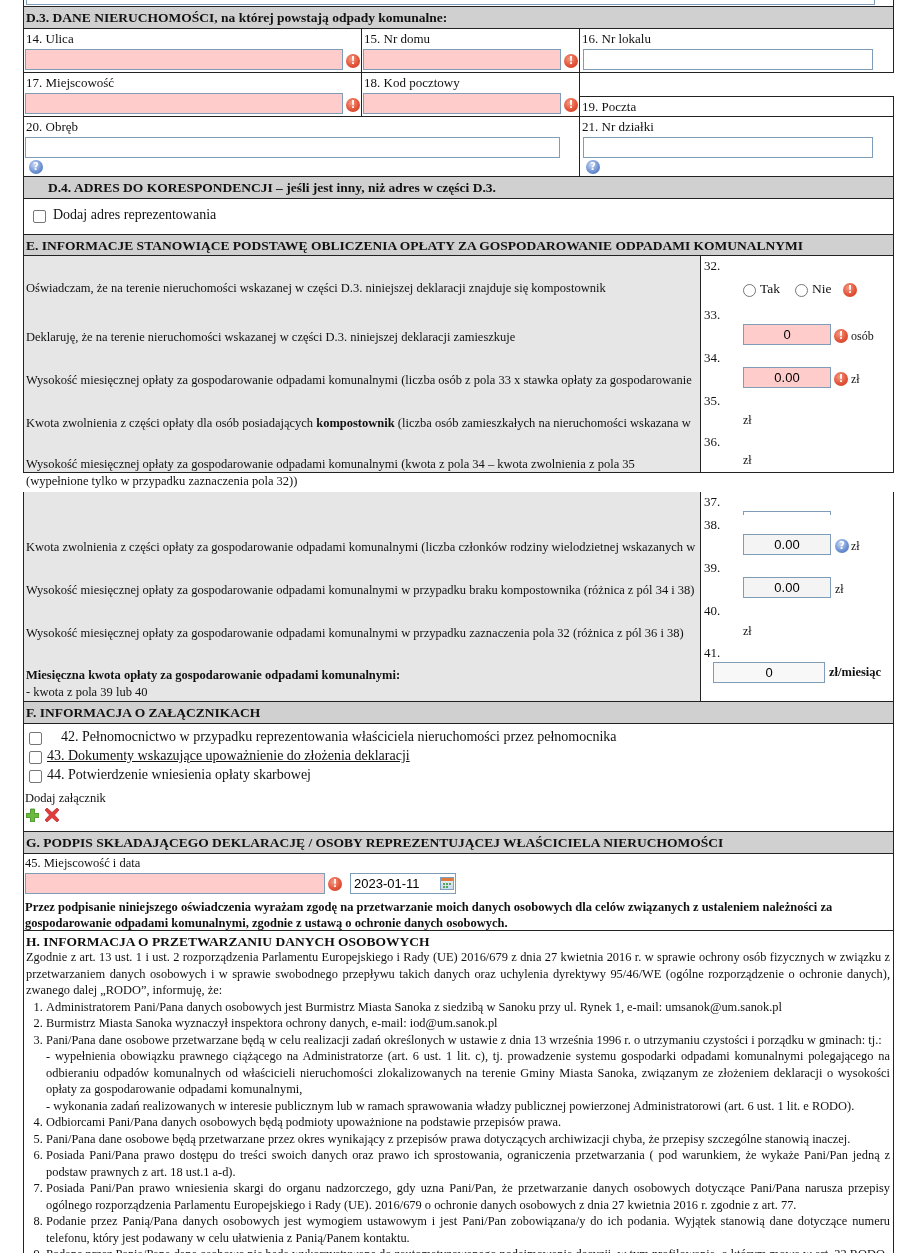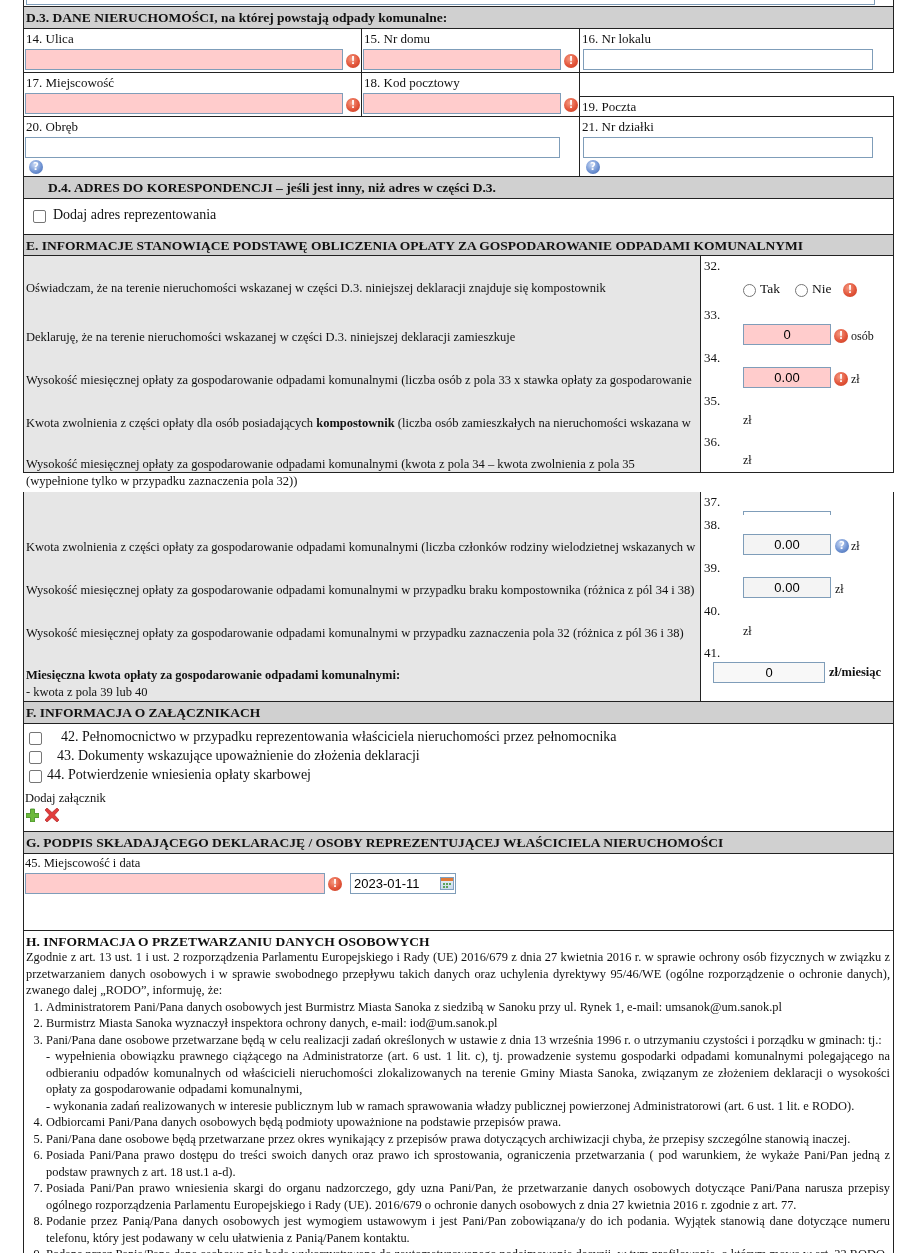--- a/index.html
+++ b/index.html
@@ -205,21 +205,21 @@
   </div>
 </div>
 
 <div class="sec-head" style="top:701px;height:23px;">
   <span>F. INFORMACJA O ZAŁĄCZNIKACH</span>
 </div>
 <div class="cell" style="left:23px;top:723px;width:871px;height:109px;">
   <span class="chk" style="left:5px;top:8px;"></span>
   <span class="chk-label" style="left:37px;top:5px;">42. Pełnomocnictwo w przypadku reprezentowania właściciela nieruchomości przez pełnomocnika</span>
   <span class="chk" style="left:5px;top:27px;"></span>
-  <span class="chk-label" style="left:33px;top:24px;">43. Dokumenty wskazujące upoważnienie do złożenia deklaracji</span>
+  <span class="chk-label" style="left:23px;top:24px;text-decoration:underline;">43. Dokumenty wskazujące upoważnienie do złożenia deklaracji</span>
   <span class="chk" style="left:5px;top:46px;"></span>
   <span class="chk-label" style="left:23px;top:43px;">44. Potwierdzenie wniesienia opłaty skarbowej</span>
   <span style="position:absolute;left:1px;top:67px;font-size:12.5px;">Dodaj załącznik</span>
   <span style="position:absolute;left:2px;top:84px;width:13px;height:14px;">
     <svg width="13" height="14" viewBox="0 0 13 14">
         <path d="M4.5 1h4v4.5H13v4H8.5V14h-4V9.5H0v-4h4.5z" fill="#6cba3c" stroke="#3f8a1f" stroke-width="0.8"></path>
       </svg>
   </span>
   <span style="position:absolute;left:21px;top:84px;width:14px;height:14px;">
     <svg width="14" height="14" viewBox="0 0 14 14">
@@ -241,20 +241,21 @@
         <rect x="0" y="0" width="12" height="3" fill="#e07b39"></rect>
         <g fill="#5aa35a">
           <rect x="2" y="5" width="2" height="2"></rect>
           <rect x="5" y="5" width="2" height="2"></rect>
           <rect x="8" y="5" width="2" height="2"></rect>
           <rect x="2" y="8" width="2" height="2"></rect>
           <rect x="5" y="8" width="2" height="2"></rect>
         </g>
       </svg>
   </span>
+  <div style="position:absolute;left:1px;top:45px;width:860px;font-weight:bold;font-size:12.5px;line-height:16px;">Przez podpisanie niniejszego oświadczenia wyrażam zgodę na przetwarzanie moich danych osobowych dla celów związanych z ustaleniem należności za gospodarowanie odpadami komunalnymi, zgodnie z ustawą o ochronie danych osobowych.</div>
 </div>
 
 <div class="cell" style="left:23px;top:930px;width:871px;height:330px;border-bottom:none;padding:3px 3px 0 2px;">
   <div style="font-weight:bold;font-size:13.5px;line-height:15px;">H. INFORMACJA O PRZETWARZANIU DANYCH OSOBOWYCH</div>
   <div class="h-body">
     <div>Zgodnie z art. 13 ust. 1 i ust. 2 rozporządzenia Parlamentu Europejskiego i Rady (UE) 2016/679 z dnia 27 kwietnia 2016 r. w sprawie ochrony osób fizycznych w związku z przetwarzaniem danych osobowych i w sprawie swobodnego przepływu takich danych oraz uchylenia dyrektywy 95/46/WE (ogólne rozporządzenie o ochronie danych), zwanego dalej „RODO”, informuję, że:</div>
     <ol>
       <li>Administratorem Pani/Pana danych osobowych jest Burmistrz Miasta Sanoka z siedzibą w Sanoku przy ul. Rynek 1, e-mail: umsanok@um.sanok.pl</li>
       <li>Burmistrz Miasta Sanoka wyznaczył inspektora ochrony danych, e-mail: iod@um.sanok.pl</li>
       <li>

